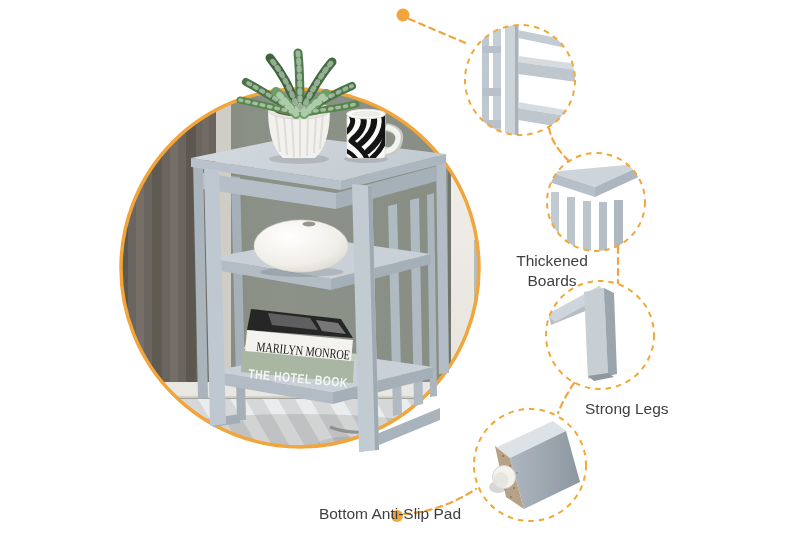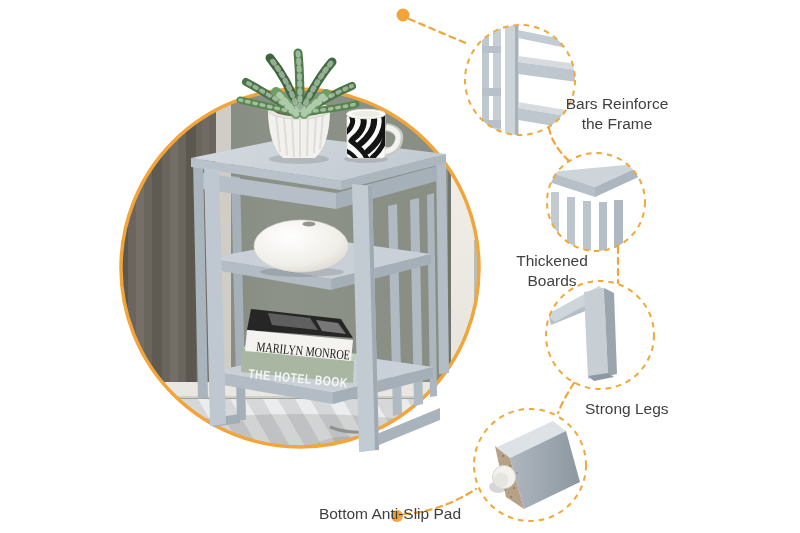--- a/index.html
+++ b/index.html
@@ -290,24 +290,20 @@
     <path d="M409,19 L468,44"></path>
     <path d="M549,128 Q552,145 569,161"></path>
     <path d="M618,247 L618,283"></path>
     <path d="M574,383 Q564,398 558,413"></path>
     <path d="M404,514 Q440,512 476,489"></path>
   </g>
   <circle cx="403" cy="15" r="6.5" fill="#F2A43C"></circle>
   <circle cx="397" cy="516" r="6" fill="#F2A43C"></circle>
 </svg>
 
-<div class="callout-label" id="label-bars">
-  <span>Bars Reinforce</span>
-  <span>the Frame</span>
-</div>
 <div class="callout-label" id="label-legs">
   <span>Strong Legs</span>
 </div>
 <div class="callout-label" id="label-boards">
   <span>Thickened</span>
   <span>Boards</span>
 </div>
 <div class="callout-label" id="label-pad">
   <span>Bottom Anti-Slip Pad</span>
 </div>

